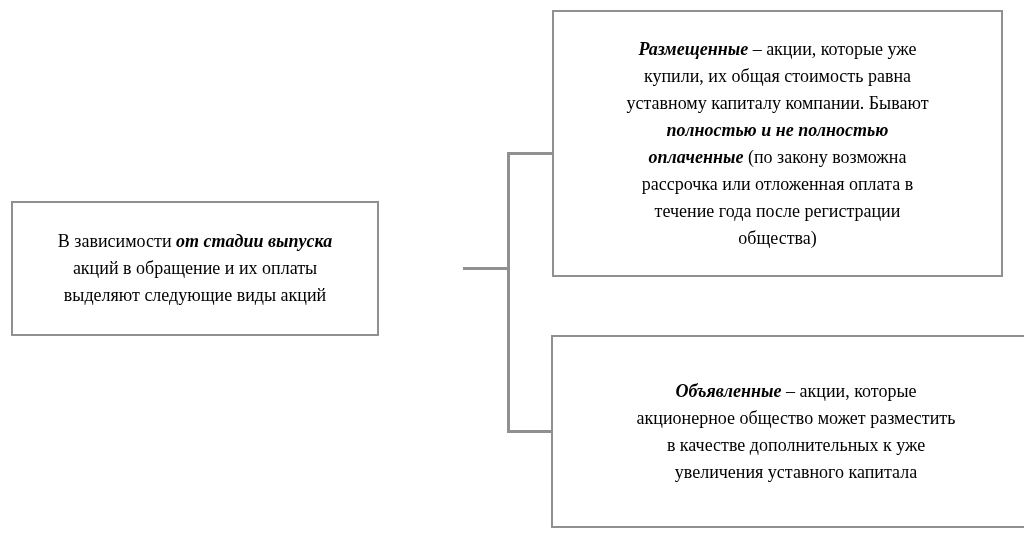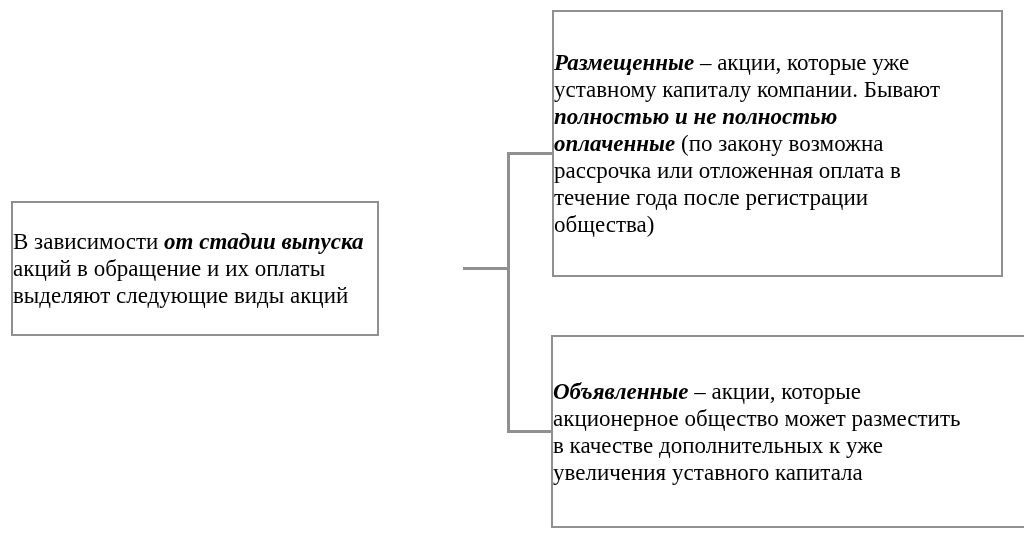--- a/index.html
+++ b/index.html
@@ -22,21 +22,22 @@
   .box {
     position: absolute;
     border: 2px solid var(--border);
     background: var(--bg);
     display: flex;
     align-items: center;
     justify-content: center;
   }
   .box-text {
     width: 100%;
-    font-size: 23px;
+    text-align: center;
+    font-size: 18px;
     line-height: 27px;
   }
   .line { white-space: nowrap; }
   .em-run { font-weight: bold; font-style: italic; }
   .connector {
     position: absolute;
     background: var(--line);
   }
   
   #box-root     { left: 11px;  top: 201px; width: 368px; height: 135px; }
@@ -56,20 +57,21 @@
     <div class="box-text">
         <div class="line"><span class="plain-run">В зависимости </span><span class="em-run">от стадии выпуска</span></div>
         <div class="line"><span class="plain-run">акций в обращение и их оплаты</span></div>
         <div class="line"><span class="plain-run">выделяют следующие виды акций</span></div>
       </div>
   </div>
 
   <div class="box" id="box-placed">
     <div class="box-text">
         <div class="line"><span class="em-run">Размещенные</span><span class="plain-run"> – акции, которые уже</span></div>
+        <div class="line"><span class="plain-run">купили, их общая стоимость равна</span></div>
         <div class="line"><span class="plain-run">уставному капиталу компании. Бывают</span></div>
         <div class="line"><span class="em-run">полностью и не полностью</span></div>
         <div class="line"><span class="em-run">оплаченные</span><span class="plain-run"> (по закону возможна</span></div>
         <div class="line"><span class="plain-run">рассрочка или отложенная оплата в</span></div>
         <div class="line"><span class="plain-run">течение года после регистрации</span></div>
         <div class="line"><span class="plain-run">общества)</span></div>
       </div>
   </div>
 
   <div class="box" id="box-declared">

